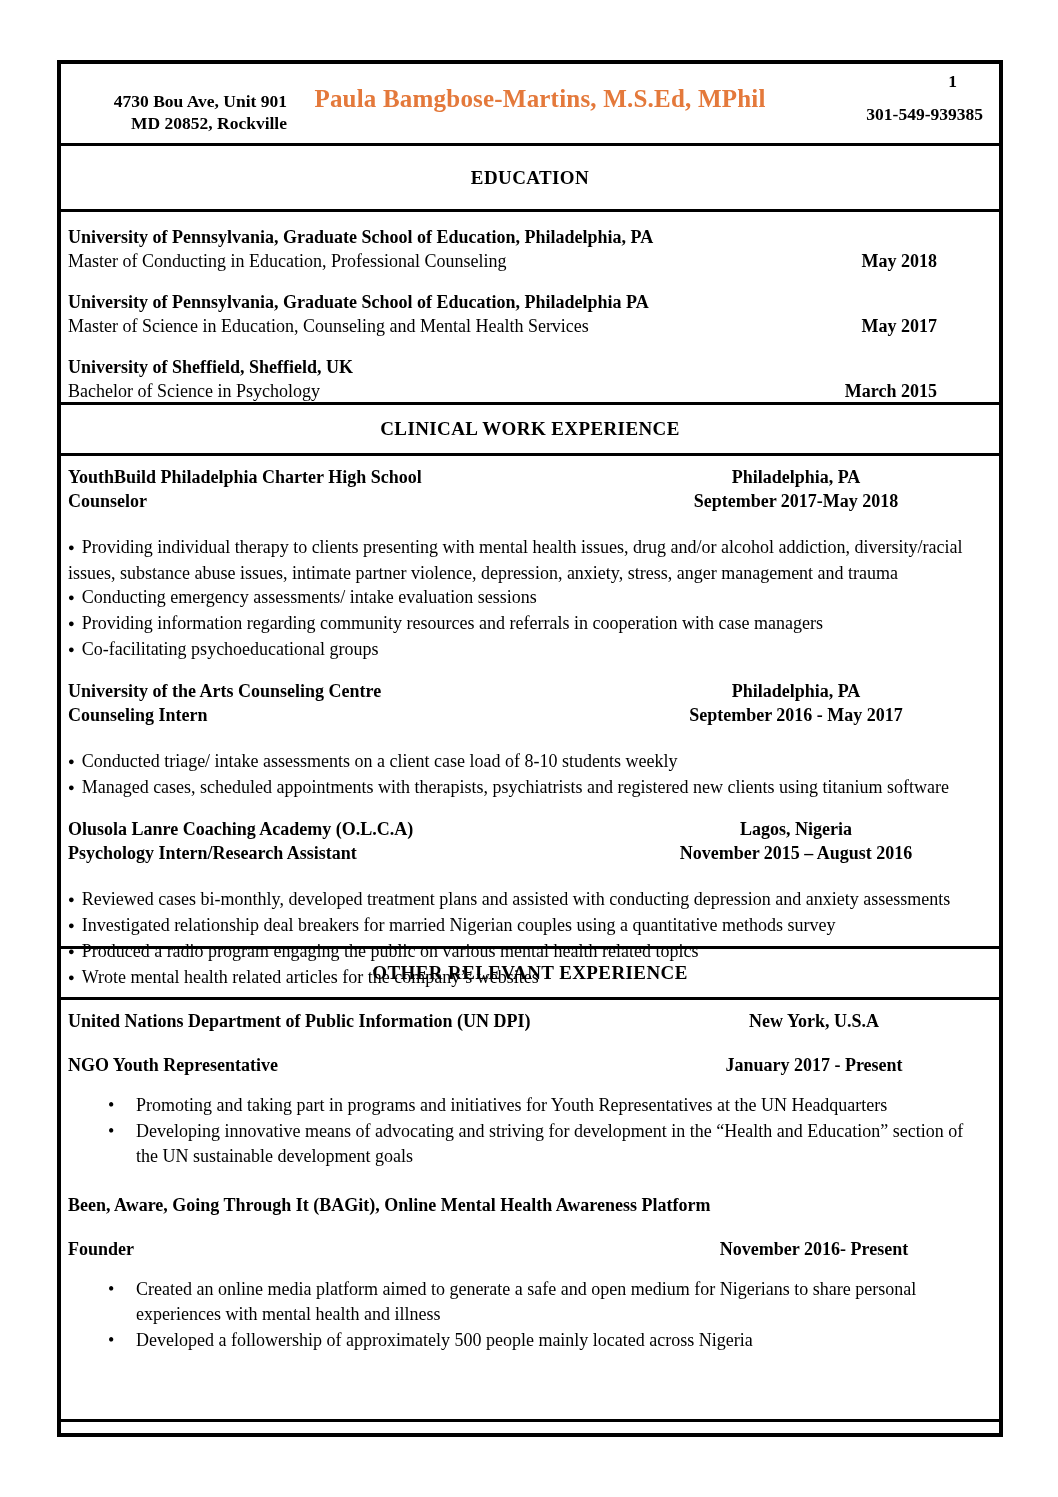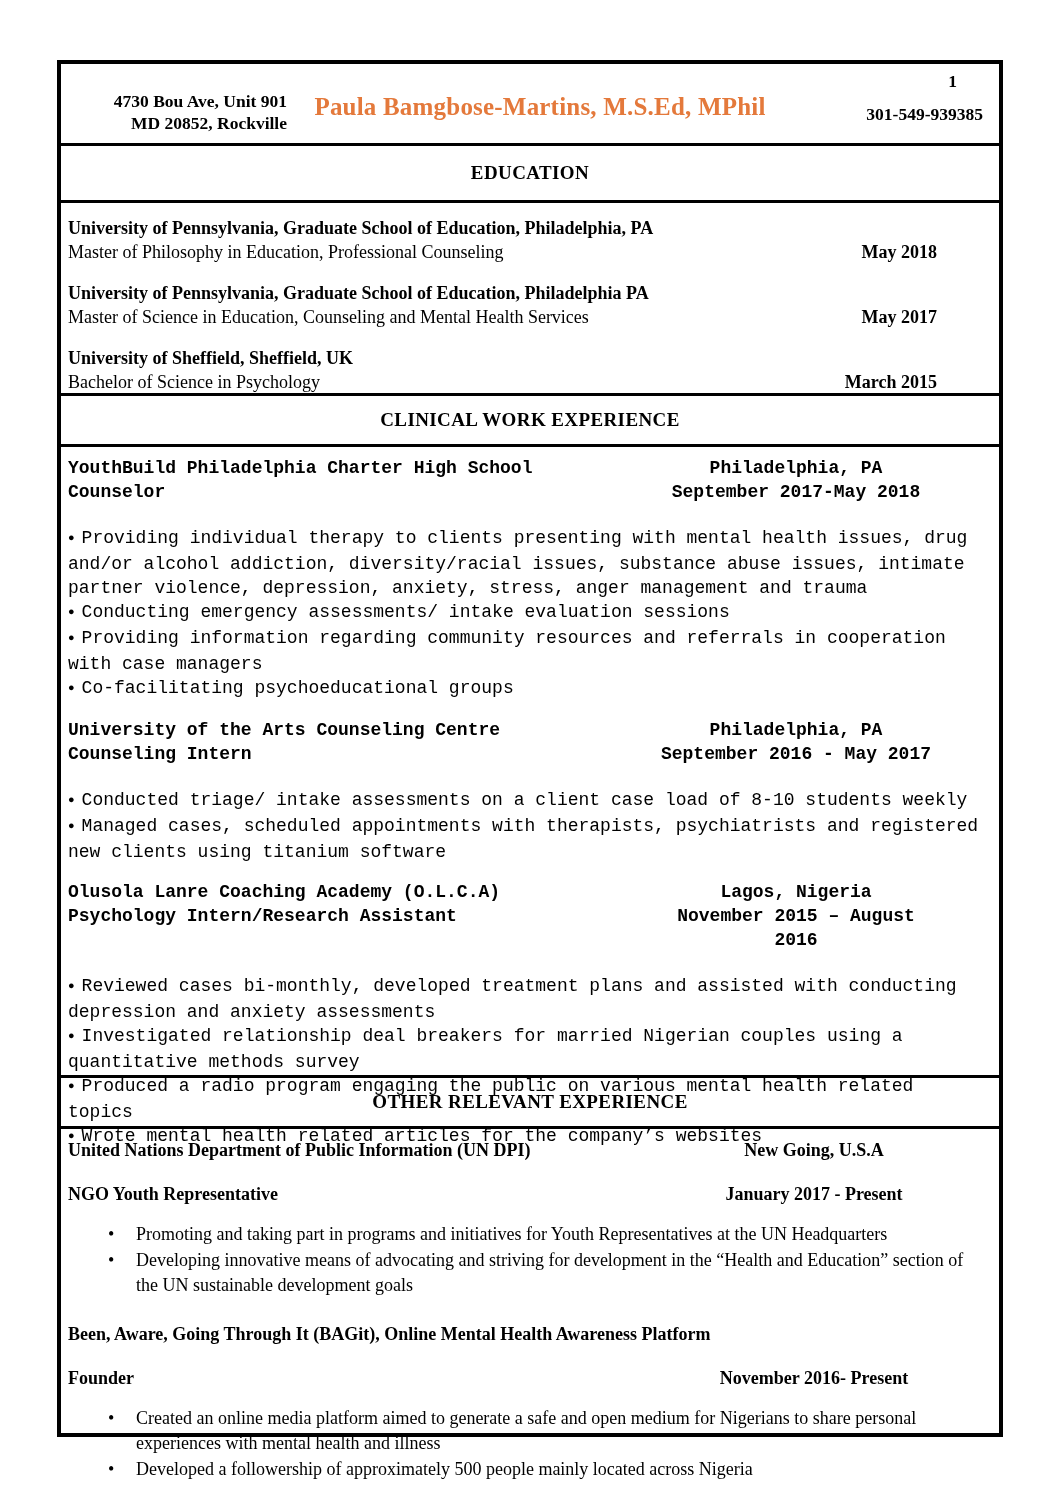--- a/index.html
+++ b/index.html
@@ -24,51 +24,51 @@
 
   
   .header-row {
     height: 82px; border-bottom: 3px solid #000;
     display: flex; flex-shrink: 0;
   }
   .addr {
     margin-left: 26px; width: 200px; padding-top: 26px;
     text-align: right; font-weight: bold; font-size: 17.5px; line-height: 22px;
   }
-  .name-block { flex: 1; text-align: center; padding-top: 29px; }
+  .name-block { flex: 1; text-align: center; padding-top: 21px; }
   .name { font-size: 25px; font-weight: bold; letter-spacing: 0.2px; }
   .right-block { width: 190px; text-align: right; padding-right: 16px; font-weight: bold; font-size: 17.5px; }
   .pageno { padding-top: 7px; padding-right: 26px; }
   .phone { padding-top: 12px; }
 
   
   .title-row {
     border-bottom: 3px solid #000;
     display: flex; align-items: center; justify-content: center;
     font-weight: bold; font-size: 19px; letter-spacing: 0.4px;
     flex-shrink: 0;
   }
-  .edu-title-row { height: 57px; }
+  .edu-title-row { height: 66px; }
   .slim-title-row { height: 51px; }
 
   
   .edu-content {
     height: 193px; border-bottom: 3px solid #000;
     padding: 13px 62px 6px 7px; font-size: 18px; line-height: 24px;
     flex-shrink: 0;
   }
   .edu-entry { margin-bottom: 17px; }
   .edu-line2 { display: flex; justify-content: space-between; }
 
   
   .exp-content {
     padding: 9px 10px 0 7px; font-size: 18px; line-height: 24px;
     box-sizing: border-box;
   }
-  .clin-content { height: 631px; border-bottom: 3px solid #000; flex-shrink: 0; font-family: Liberation Mono, monospace; }
+  .clin-content { height: 493px; border-bottom: 3px solid #000; flex-shrink: 0; }
   .other-content { flex: 1; }
   .entry { margin-bottom: 16px; }
   .entry-head { display: flex; }
   .entry-head .left { flex: 1; }
   .entry-head .rcol { width: 290px; margin-right: 48px; text-align: center; }
   .entry-head .rcol2 { width: 260px; margin-right: 45px; text-align: center; }
   .bullets { margin-top: 22px; }
   .blt-line { padding-right: 4px; }
   .blt { font-size: 11px; margin-right: 7px; position: relative; top: -2px; }
 
@@ -103,21 +103,21 @@
     </div>
 
     <div class="row title-row edu-title-row">
       <span>EDUCATION</span>
     </div>
 
     <div class="row edu-content">
       <div class="edu-entry">
         <div class="b">University of Pennsylvania, Graduate School of Education, Philadelphia, PA</div>
         <div class="edu-line2">
-          <span>Master of Philosophy in Education, Professional Counseling</span>
+          <span>Master of Conducting in Education, Professional Counseling</span>
           <span class="b">May 2018</span>
         </div>
       </div>
       <div class="edu-entry">
         <div class="b">University of Pennsylvania, Graduate School of Education, Philadelphia PA</div>
         <div class="edu-line2">
           <span>Master of Science in Education, Counseling and Mental Health Services</span>
           <span class="b">May 2017</span>
         </div>
       </div>
@@ -188,21 +188,21 @@
 
     <div class="row title-row slim-title-row">
       <span>OTHER RELEVANT EXPERIENCE</span>
     </div>
 
     <div class="row exp-content other-content">
 
       <div class="entry">
         <div class="entry-head">
           <div class="left b">United Nations Department of Public Information (UN DPI)</div>
-          <div class="rcol2 b">New Going, U.S.A</div>
+          <div class="rcol2 b">New York, U.S.A</div>
         </div>
         <div class="entry-head role-row">
           <div class="left b">NGO Youth Representative</div>
           <div class="rcol2 b">January 2017 - Present</div>
         </div>
         <div class="obullets">
           <div class="obl">
               <span class="odot">•</span>
               <div class="otext">Promoting and taking part in programs and initiatives for Youth Representatives at the UN Headquarters</div>
             </div>

